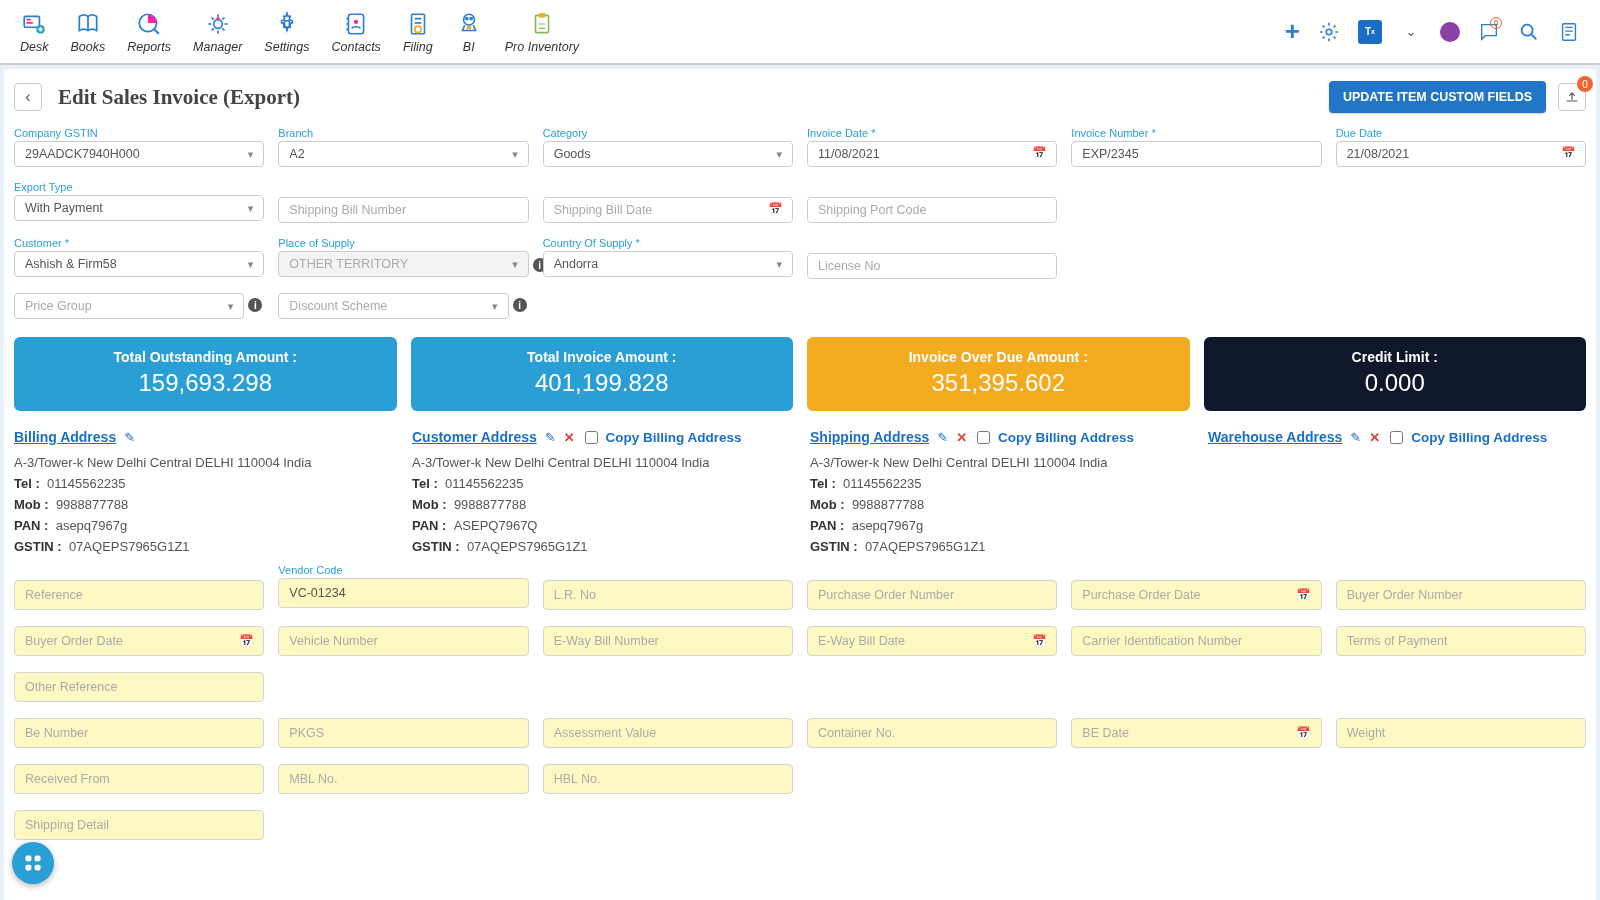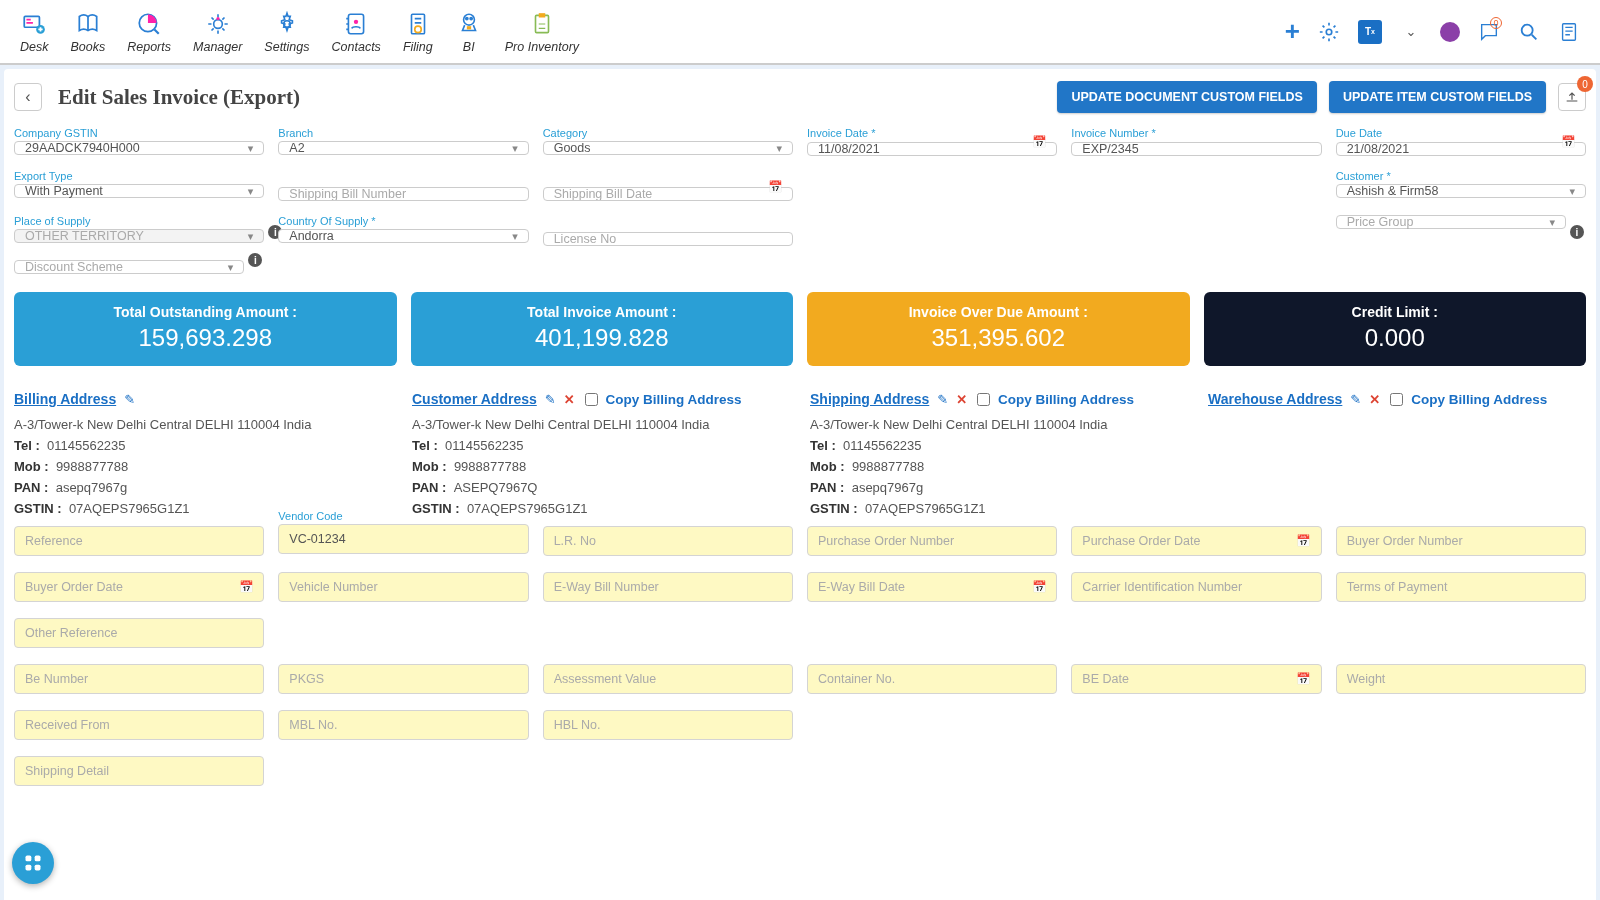--- a/index.html
+++ b/index.html
@@ -31,40 +31,40 @@
 .page-title { font-family: "Comic Sans MS", cursive; font-size: 21px; font-weight: bold; color: #444; text-align: right; }
 .header-actions { margin-left: auto; display: flex; gap: 12px; align-items: center; }
 .btn-primary { background: #2176c7; color: #fff; border: none; padding: 9px 14px; border-radius: 4px; font-size: 12.5px; font-weight: bold; cursor: pointer; box-shadow: 0 1px 2px rgba(0,0,0,0.2); }
 .upload-btn { width: 28px; height: 28px; border: 1px solid #ccc; border-radius: 4px; background: #fff; display: flex; align-items: center; justify-content: center; cursor: pointer; position:relative; }
 .upload-btn .rb { position:absolute; top:-8px; right:-8px; background:#e63; color:#fff; width:16px; height:16px; border-radius:50%; font-size:10px; display:flex; align-items:center; justify-content:center; }
 
 
 .form-grid { display: grid; grid-template-columns: repeat(6, 1fr); gap: 14px 14px; margin-bottom: 18px; }
 .form-field { position: relative; }
 .form-field .fld-label { color: #2a9fd6; font-size: 11px; display: block; margin-bottom: 2px; }
-.form-field input, .form-field .sel { width: 100%; height: 14px; border: 1px solid #ccc; border-radius: 4px; padding: 0 10px; font-size: 12.5px; color: #555; background: #fff; }
+.form-field input, .form-field .sel { width: 100%; height: 26px; border: 1px solid #ccc; border-radius: 4px; padding: 0 10px; font-size: 12.5px; color: #555; background: #fff; }
 .form-field .sel { display: flex; align-items: center; position: relative; }
 .form-field .sel::after { content: "▾"; position: absolute; right: 10px; color: #888; font-size: 11px; }
 .form-field .date-ic { position: absolute; right: 10px; bottom: 7px; color: #888; font-size: 12px; }
 .form-field.no-label { padding-top: 0; }
 .info-ic { position: absolute; right: -18px; bottom: 7px; width: 14px; height: 14px; border-radius: 50%; background: #555; color: #fff; font-size: 10px; display: flex; align-items: center; justify-content: center; font-weight: bold; }
 .form-field.disabled .sel, .form-field.disabled input { background: #f3f3f3; color: #aaa; }
 input::placeholder { color: #aaa; }
 
 
-.stat-row { display: flex; gap: 14px; margin-bottom: 25px; }
+.stat-row { display: flex; gap: 14px; margin-bottom: 18px; }
 .stat-card { flex: 1; border-radius: 6px; color: #fff; text-align: center; padding: 12px 8px 14px 8px; }
 .stat-card .stat-label { font-size: 14px; font-weight: bold; margin-bottom: 4px; }
 .stat-card .stat-value { font-size: 24px; }
 .c-blue { background: #2a9fd6; }
 .c-amber { background: #f2aa1f; }
 .c-green { background: #0f172a; }
 
 
-.addr-row { display: flex; gap: 20px; margin-bottom: 4px; }
+.addr-row { display: flex; gap: 20px; margin-bottom: 20px; }
 .addr-block { flex: 1; font-size: 13px; }
 .addr-title-row { display: flex; align-items: center; gap: 8px; margin-bottom: 10px; flex-wrap: wrap; }
 .addr-title { color: #1a6fc4; font-weight: bold; text-decoration: underline; font-size: 14px; }
 .addr-ic { color: #1a6fc4; cursor: pointer; }
 .addr-del { color: #d43; cursor: pointer; font-weight: bold; }
 .addr-cb { margin-left: 2px; }
 .addr-copy { color: #1a6fc4; font-weight: bold; font-size: 13.5px; }
 .addr-line { margin-bottom: 6px; font-size: 13px; color: #555; }
 .addr-line b { color: #333; }
 
@@ -208,21 +208,20 @@
   </div>
 </div>
 
 <div class="page-pad">
 <div class="page">
 
   <div class="header-row">
     <div class="back-btn">‹</div>
     <div class="page-title">Edit Sales Invoice (Export)</div>
     <div class="header-actions">
-      <button class="btn-primary">UPDATE DOCUMENT CUSTOM FIELDS</button>
       <button class="btn-primary">UPDATE ITEM CUSTOM FIELDS</button>
       <div class="upload-btn">
         <svg width="16" height="16" viewBox="0 0 24 24" fill="none" stroke="#555" stroke-width="1.8">
               <path d="M12 16V6M8 10l4-4 4 4M4 18h16"></path>
             </svg>
         <span class="rb">0</span>
       </div>
     </div>
   </div>
 
@@ -266,20 +265,23 @@
       <div class="sel">
             <span>With Payment</span>
           </div>
     </div>
     <div class="form-field no-label" style="padding-top:16px;">
       <input placeholder="Shipping Bill Number" style="">
     </div>
     <div class="form-field no-label" style="padding-top:16px;">
       <input placeholder="Shipping Bill Date" style="">
       <span class="date-ic">📅</span>
+    </div>
+    <div class="form-field no-label" style="padding-top:16px;">
+      <input placeholder="Shipping Port Code" style="">
     </div>
     <div></div>
         <div></div>
 
     <div class="form-field">
       <span class="fld-label">Customer *</span>
       <div class="sel" style="padding-right:24px;">
             <span>Ashish &amp; Firm58</span>
           </div>
     </div>

